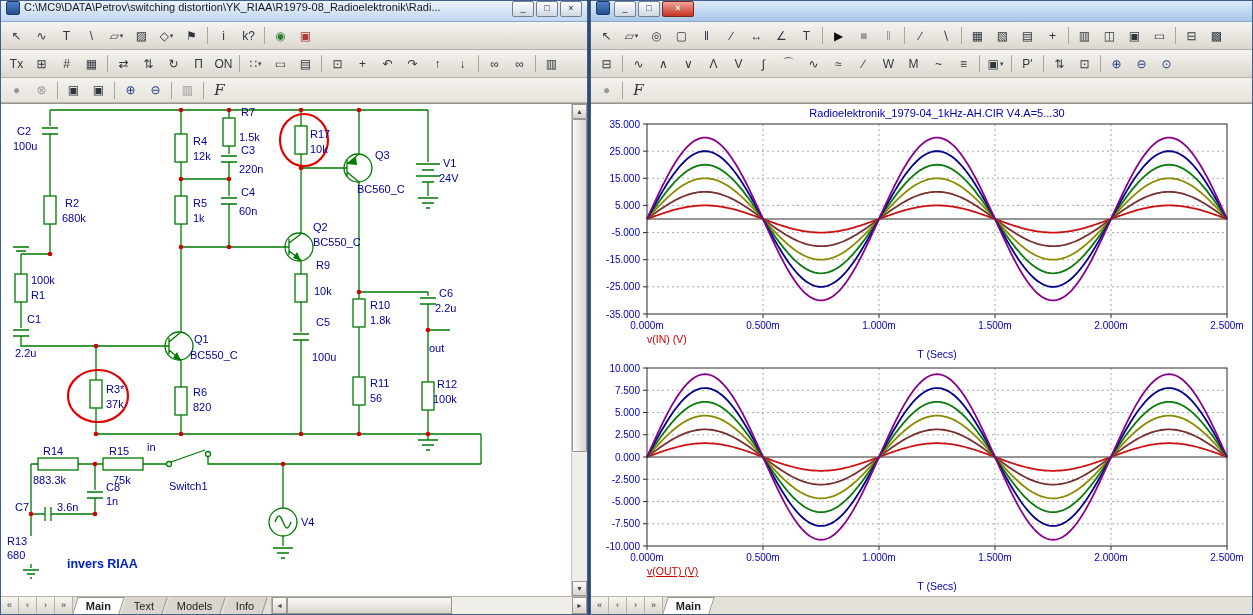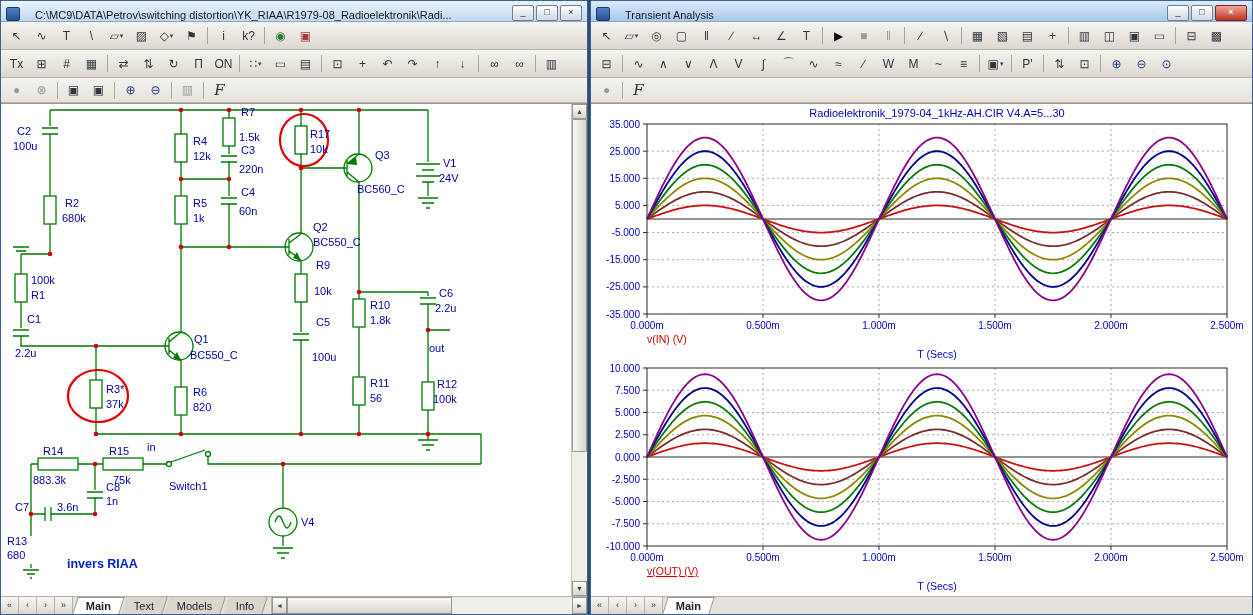--- a/index.html
+++ b/index.html
@@ -1,20 +1,20 @@
 <!DOCTYPE html>
 <html><head>
 <meta charset="utf-8">
 <style>
   html,body{margin:0;padding:0;}
   body{width:1253px;height:615px;background:#2c4a76;font-family:"Liberation Sans",sans-serif;position:relative;overflow:hidden;}
   .window{position:absolute;top:0;height:615px;background:#ece9e2;border:1px solid #3f5f8e;box-shadow:inset 0 0 0 2px #aec8e6;display:flex;flex-direction:column;box-sizing:border-box;border-radius:3px 3px 0 0;}
   #left-window{left:0;width:588px;}
   #right-window{left:590px;width:663px;}
-  .titlebar{height:20px;flex:0 0 20px;display:flex;align-items:flex-end;gap:15px;padding:0 5px;background:linear-gradient(#eaf3fc,#c2d7ef);border-bottom:1px solid #8aa8cc;font-size:11px;color:#15191e;}
+  .titlebar{height:20px;flex:0 0 20px;display:flex;align-items:flex-start;gap:4px;padding:0 5px;background:linear-gradient(#eaf3fc,#c2d7ef);border-bottom:1px solid #8aa8cc;font-size:11px;color:#15191e;}
   .titlebar.active{background:linear-gradient(#dcebfb,#a9c7e9);}
   .app-icon{width:12px;height:12px;flex:0 0 12px;background:linear-gradient(#4f81c8,#27508e);border:1px solid #1c3a66;border-radius:2px;}
   .title-text{flex:1;white-space:nowrap;overflow:hidden;text-overflow:ellipsis;}
   .win-btns{display:flex;gap:2px;}
   .wbtn{width:20px;height:14px;border:1px solid #70818f;border-radius:2px;background:linear-gradient(#ffffff,#cfd8e2);font-size:9px;line-height:12px;text-align:center;color:#222;cursor:default;}
   .wbtn.close-red{width:30px;background:linear-gradient(#f2a39b,#c33322);color:#fff;border-color:#7e241d;font-weight:bold;}
   .toolbar{flex:0 0 25px;display:flex;align-items:center;padding:1px 3px;background:linear-gradient(#f6f4f0,#dcd8d0);border-bottom:1px solid #b6b2aa;overflow:hidden;}
   .toolbar.tb3{flex:0 0 22px;background:linear-gradient(#f4f2ee,#e6e3dc);}
   .tbtn{min-width:22px;height:20px;display:inline-flex;align-items:center;justify-content:center;font-size:12px;color:#30363e;border:1px solid transparent;border-radius:2px;margin:0 0.5px;background:transparent;}
   .tbtn b{font-weight:normal;}
@@ -396,21 +396,20 @@
             <div class="hthumb"></div>
           </div>
         <div class="harrow">►</div>
       </div>
     </div>
   </div>
 
   <div class="window" id="right-window">
     <div class="titlebar active">
       <span class="app-icon"></span>
-      <span class="title-text">Transient Analysis</span>
       <span class="win-btns">
         <span class="wbtn">_</span>
         <span class="wbtn">□</span>
         <span class="wbtn close-red">×</span>
       </span>
     </div>
     <div class="toolbar" id="tb-right1">
         <span class="tbtn">
           <b>↖</b>
         </span>

